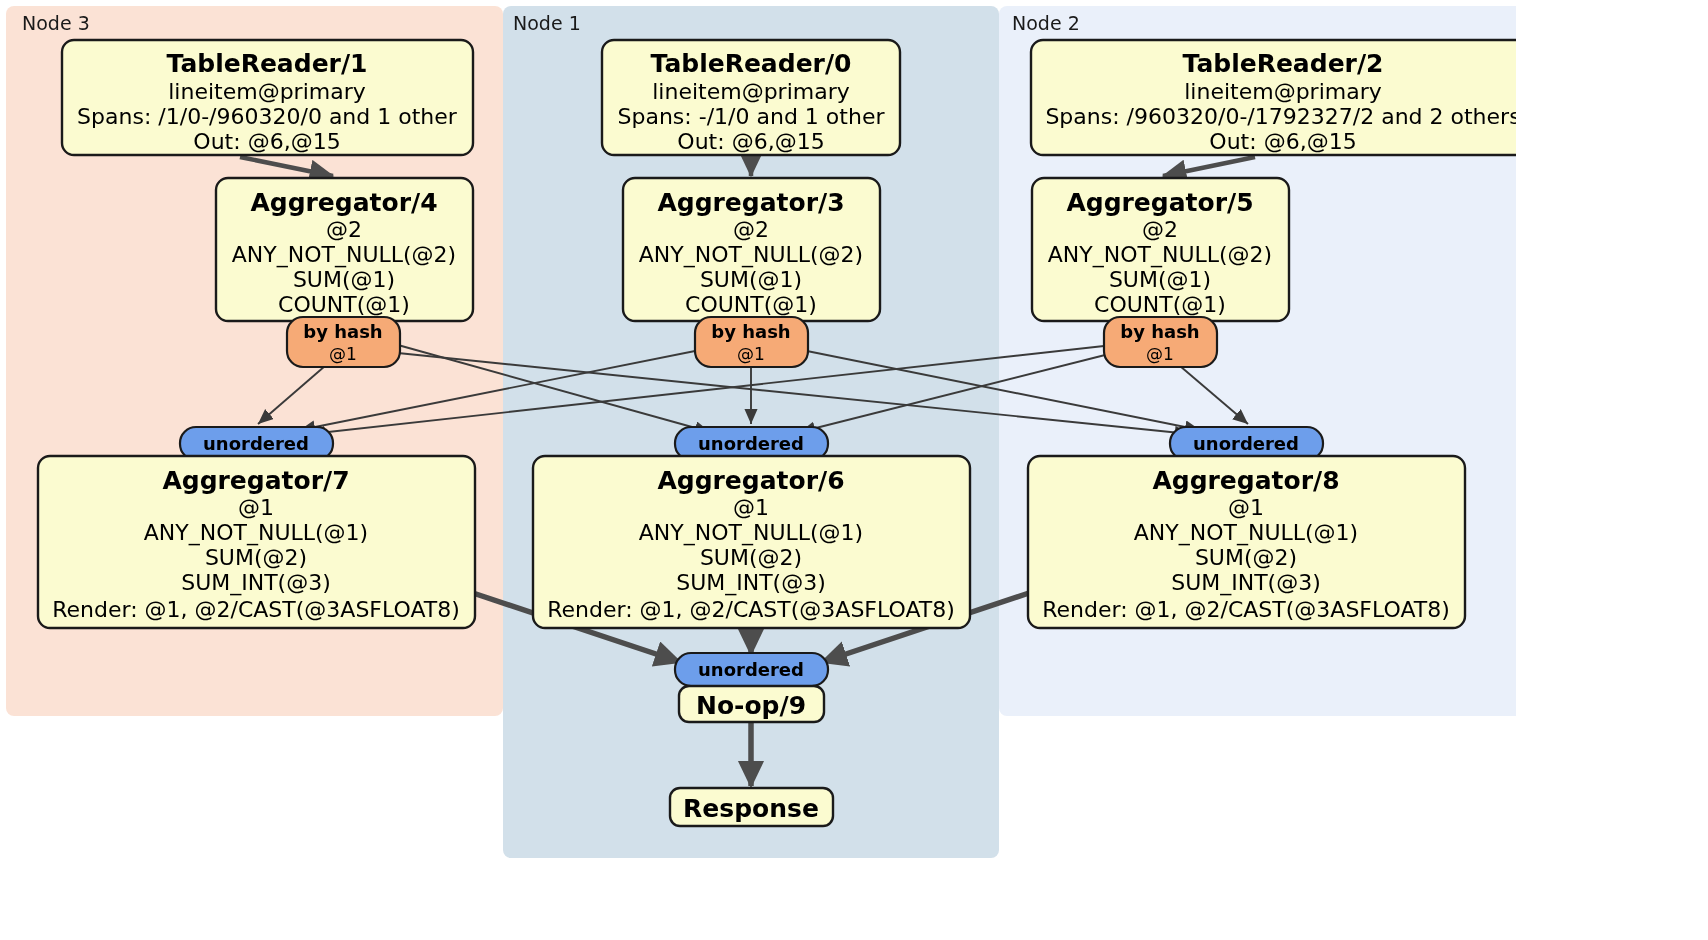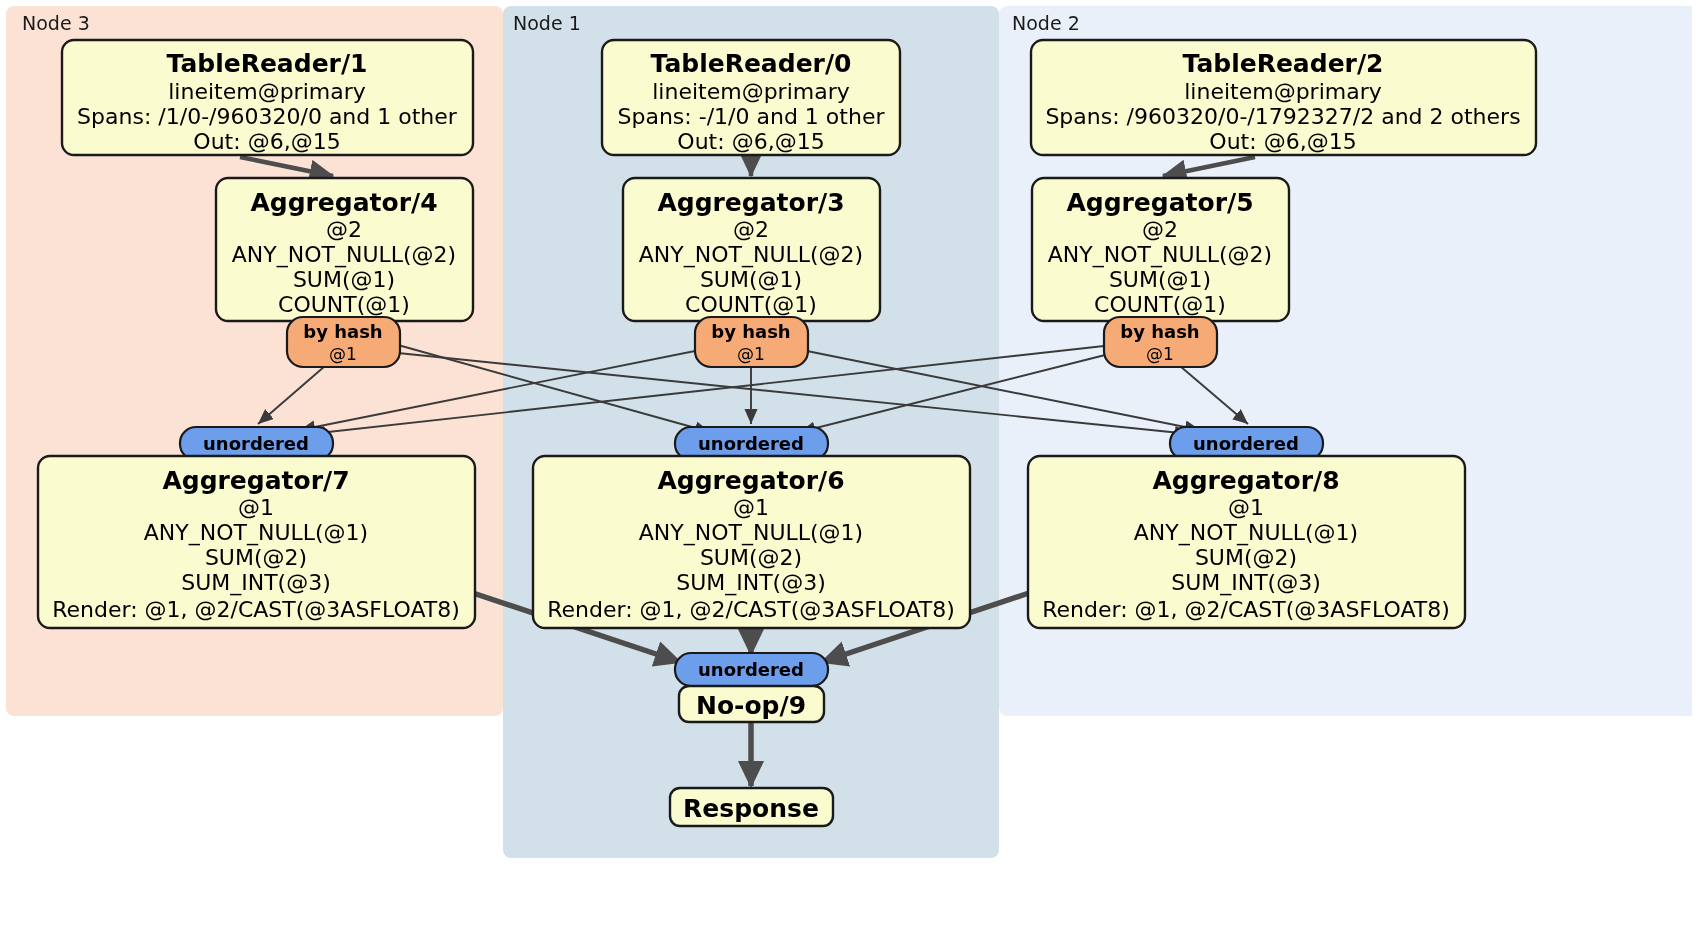--- a/index.html
+++ b/index.html
@@ -3,21 +3,21 @@
 <meta charset="utf-8">
 <style>
   html, body {
     margin: 0;
     padding: 0;
     background: #ffffff;
     font-family: "DejaVu Sans", sans-serif;
   }
   #stage {
     position: relative;
-    width: 1692px;
+    width: 1516px;
     height: 940px;
     background: #ffffff;
     overflow: hidden;
   }
   svg.diagram {
     position: absolute;
     left: 0;
     top: 0;
     width: 1708px;
     height: 940px;

